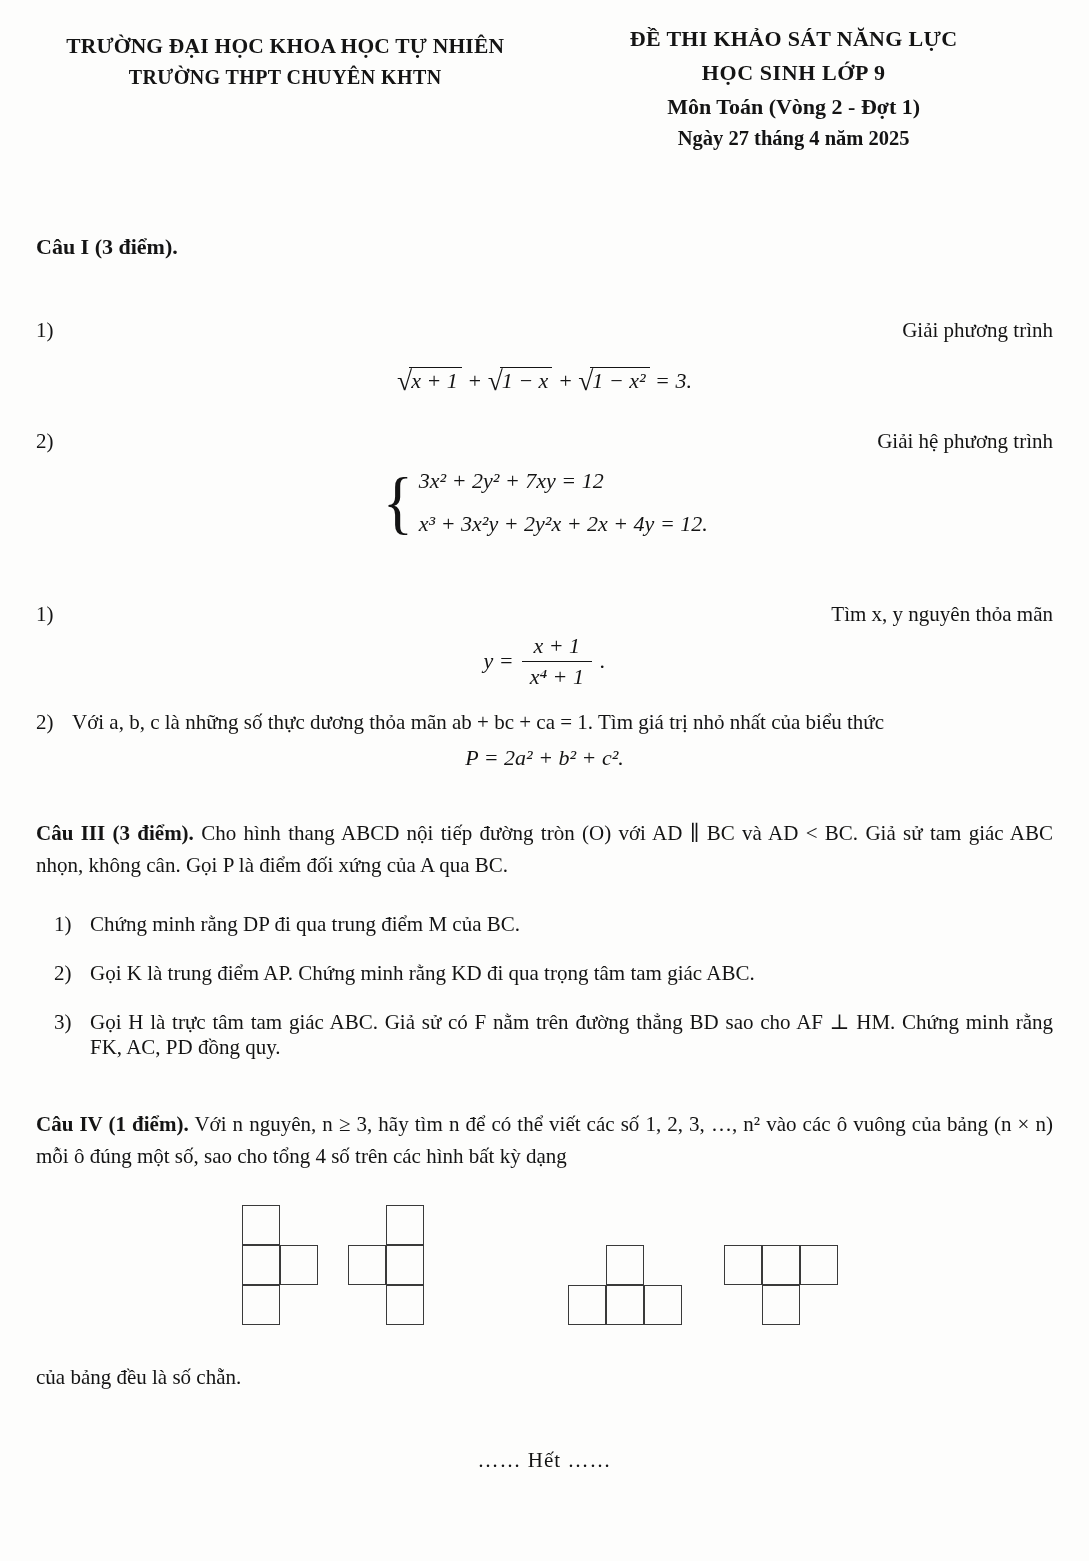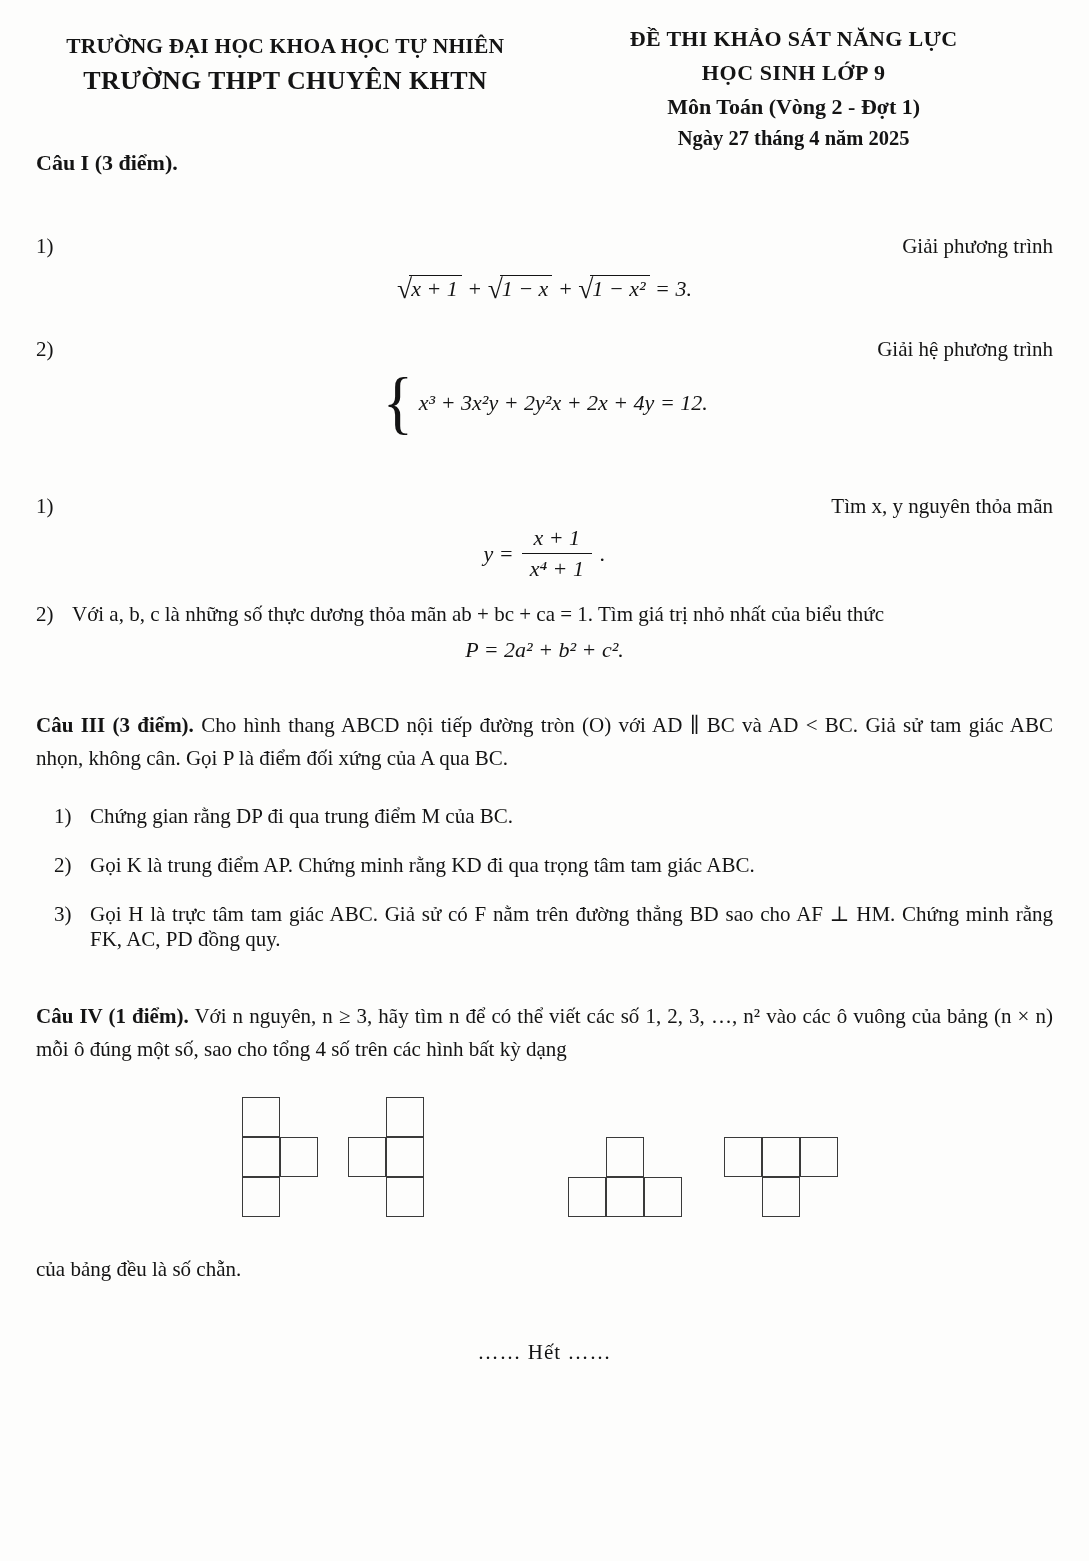--- a/index.html
+++ b/index.html
@@ -10,31 +10,31 @@
     font-family:"Liberation Serif","DejaVu Serif",serif;
     font-size:21px;
     -webkit-font-smoothing:antialiased;
   }
   .page{position:relative;width:1089px;min-height:1561px;padding:26px 36px 20px 36px;box-sizing:border-box;}
 
   
   .header{display:flex;align-items:flex-start;}
   .header-left{width:49%;text-align:center;padding-top:8px;}
   .header-left .line1{font-weight:bold;font-size:21.5px;letter-spacing:.2px;}
-  .header-left .line2{font-weight:bold;font-size:26px;margin-top:7px;letter-spacing:.4px;}
+  .header-left .line2{font-weight:bold;font-size:20px;margin-top:7px;letter-spacing:.4px;}
   .header-right{width:51%;text-align:center;}
   .header-right .r1{font-weight:bold;font-size:22px;letter-spacing:.3px;}
   .header-right .r2{font-weight:bold;font-size:22px;margin-top:8px;letter-spacing:.6px;}
   .header-right .r3{font-weight:bold;font-size:22px;margin-top:8px;}
   .header-right .r4{font-weight:bold;font-size:20.5px;margin-top:7px;}
   .header-right .r5{font-weight:bold;font-size:20px;margin-top:6px;}
 
   
   .sec-title{font-weight:bold;font-size:22px;}
-  .t1{}
+  .t1{margin-top:84px;}
   .t2{margin-top:46px;}
 
   
   .item{display:flex;align-items:flex-start;}
   .item .num{flex:none;width:36px;}
   .item .txt{flex:1;text-align:justify;}
   .i-plain .txt{text-align:right;}
   .sec3-item{padding-left:18px;}
 
   
@@ -83,37 +83,38 @@
     </div>
   </div>
 
   <div class="sec-title t1">Câu I (3 điểm).</div>
 
   <div class="item i-plain" style="margin-top:58px;">
     <span class="num">1)</span>
     <span class="txt">Giải phương trình</span>
   </div>
 
-  <div class="math-center" style="margin-top:12px;">
+  <div class="math-center" style="margin-top:20px;">
     <span class="sqrt"><span class="rad">x + 1</span></span>
     <span>+</span>
     <span class="sqrt"><span class="rad">1 − x</span></span>
     <span>+</span>
     <span class="sqrt"><span class="rad">1 − x²</span></span>
     <span>= 3.</span>
   </div>
 
   <div class="item i-plain" style="margin-top:34px;">
     <span class="num">2)</span>
     <span class="txt">Giải hệ phương trình</span>
   </div>
 
   <div class="system" style="margin-top:6px;">
     <span class="brace">{</span>
     <span class="sys-lines">
+      <span style="display:block;">3x² + 2y² + 7xy = 12</span>
       <span style="display:block;">x³ + 3x²y + 2y²x + 2x + 4y = 12.</span>
     </span>
   </div>
 
 
   <div class="item i-plain" style="margin-top:56px;">
     <span class="num">1)</span>
     <span class="txt">Tìm x, y nguyên thỏa mãn</span>
   </div>
 
@@ -136,21 +137,21 @@
   <div class="math-center" style="margin-top:10px;">P = 2a² + b² + c².</div>
 
   <div class="para" style="margin-top:46px;">
     <span class="lbl">Câu III (3 điểm).</span>
     <span> </span>
     <span>Cho hình thang ABCD nội tiếp đường tròn (O) với AD ∥ BC và AD &lt; BC. Giả sử tam giác ABC nhọn, không cân. Gọi P là điểm đối xứng của A qua BC.</span>
   </div>
 
   <div class="item sec3-item" style="margin-top:30px;">
     <span class="num">1)</span>
-    <span class="txt">Chứng gian rằng DP đi qua trung điểm M của BC.</span>
+    <span class="txt">Chứng minh rằng DP đi qua trung điểm M của BC.</span>
   </div>
 
   <div class="item sec3-item" style="margin-top:24px;">
     <span class="num">2)</span>
     <span class="txt">Gọi K là trung điểm AP. Chứng minh rằng KD đi qua trọng tâm tam giác ABC.</span>
   </div>
 
   <div class="item sec3-item" style="margin-top:24px;">
     <span class="num">3)</span>
     <span class="txt">Gọi H là trực tâm tam giác ABC. Giả sử có F nằm trên đường thẳng BD sao cho AF ⊥ HM. Chứng minh rằng FK, AC, PD đồng quy.</span>

